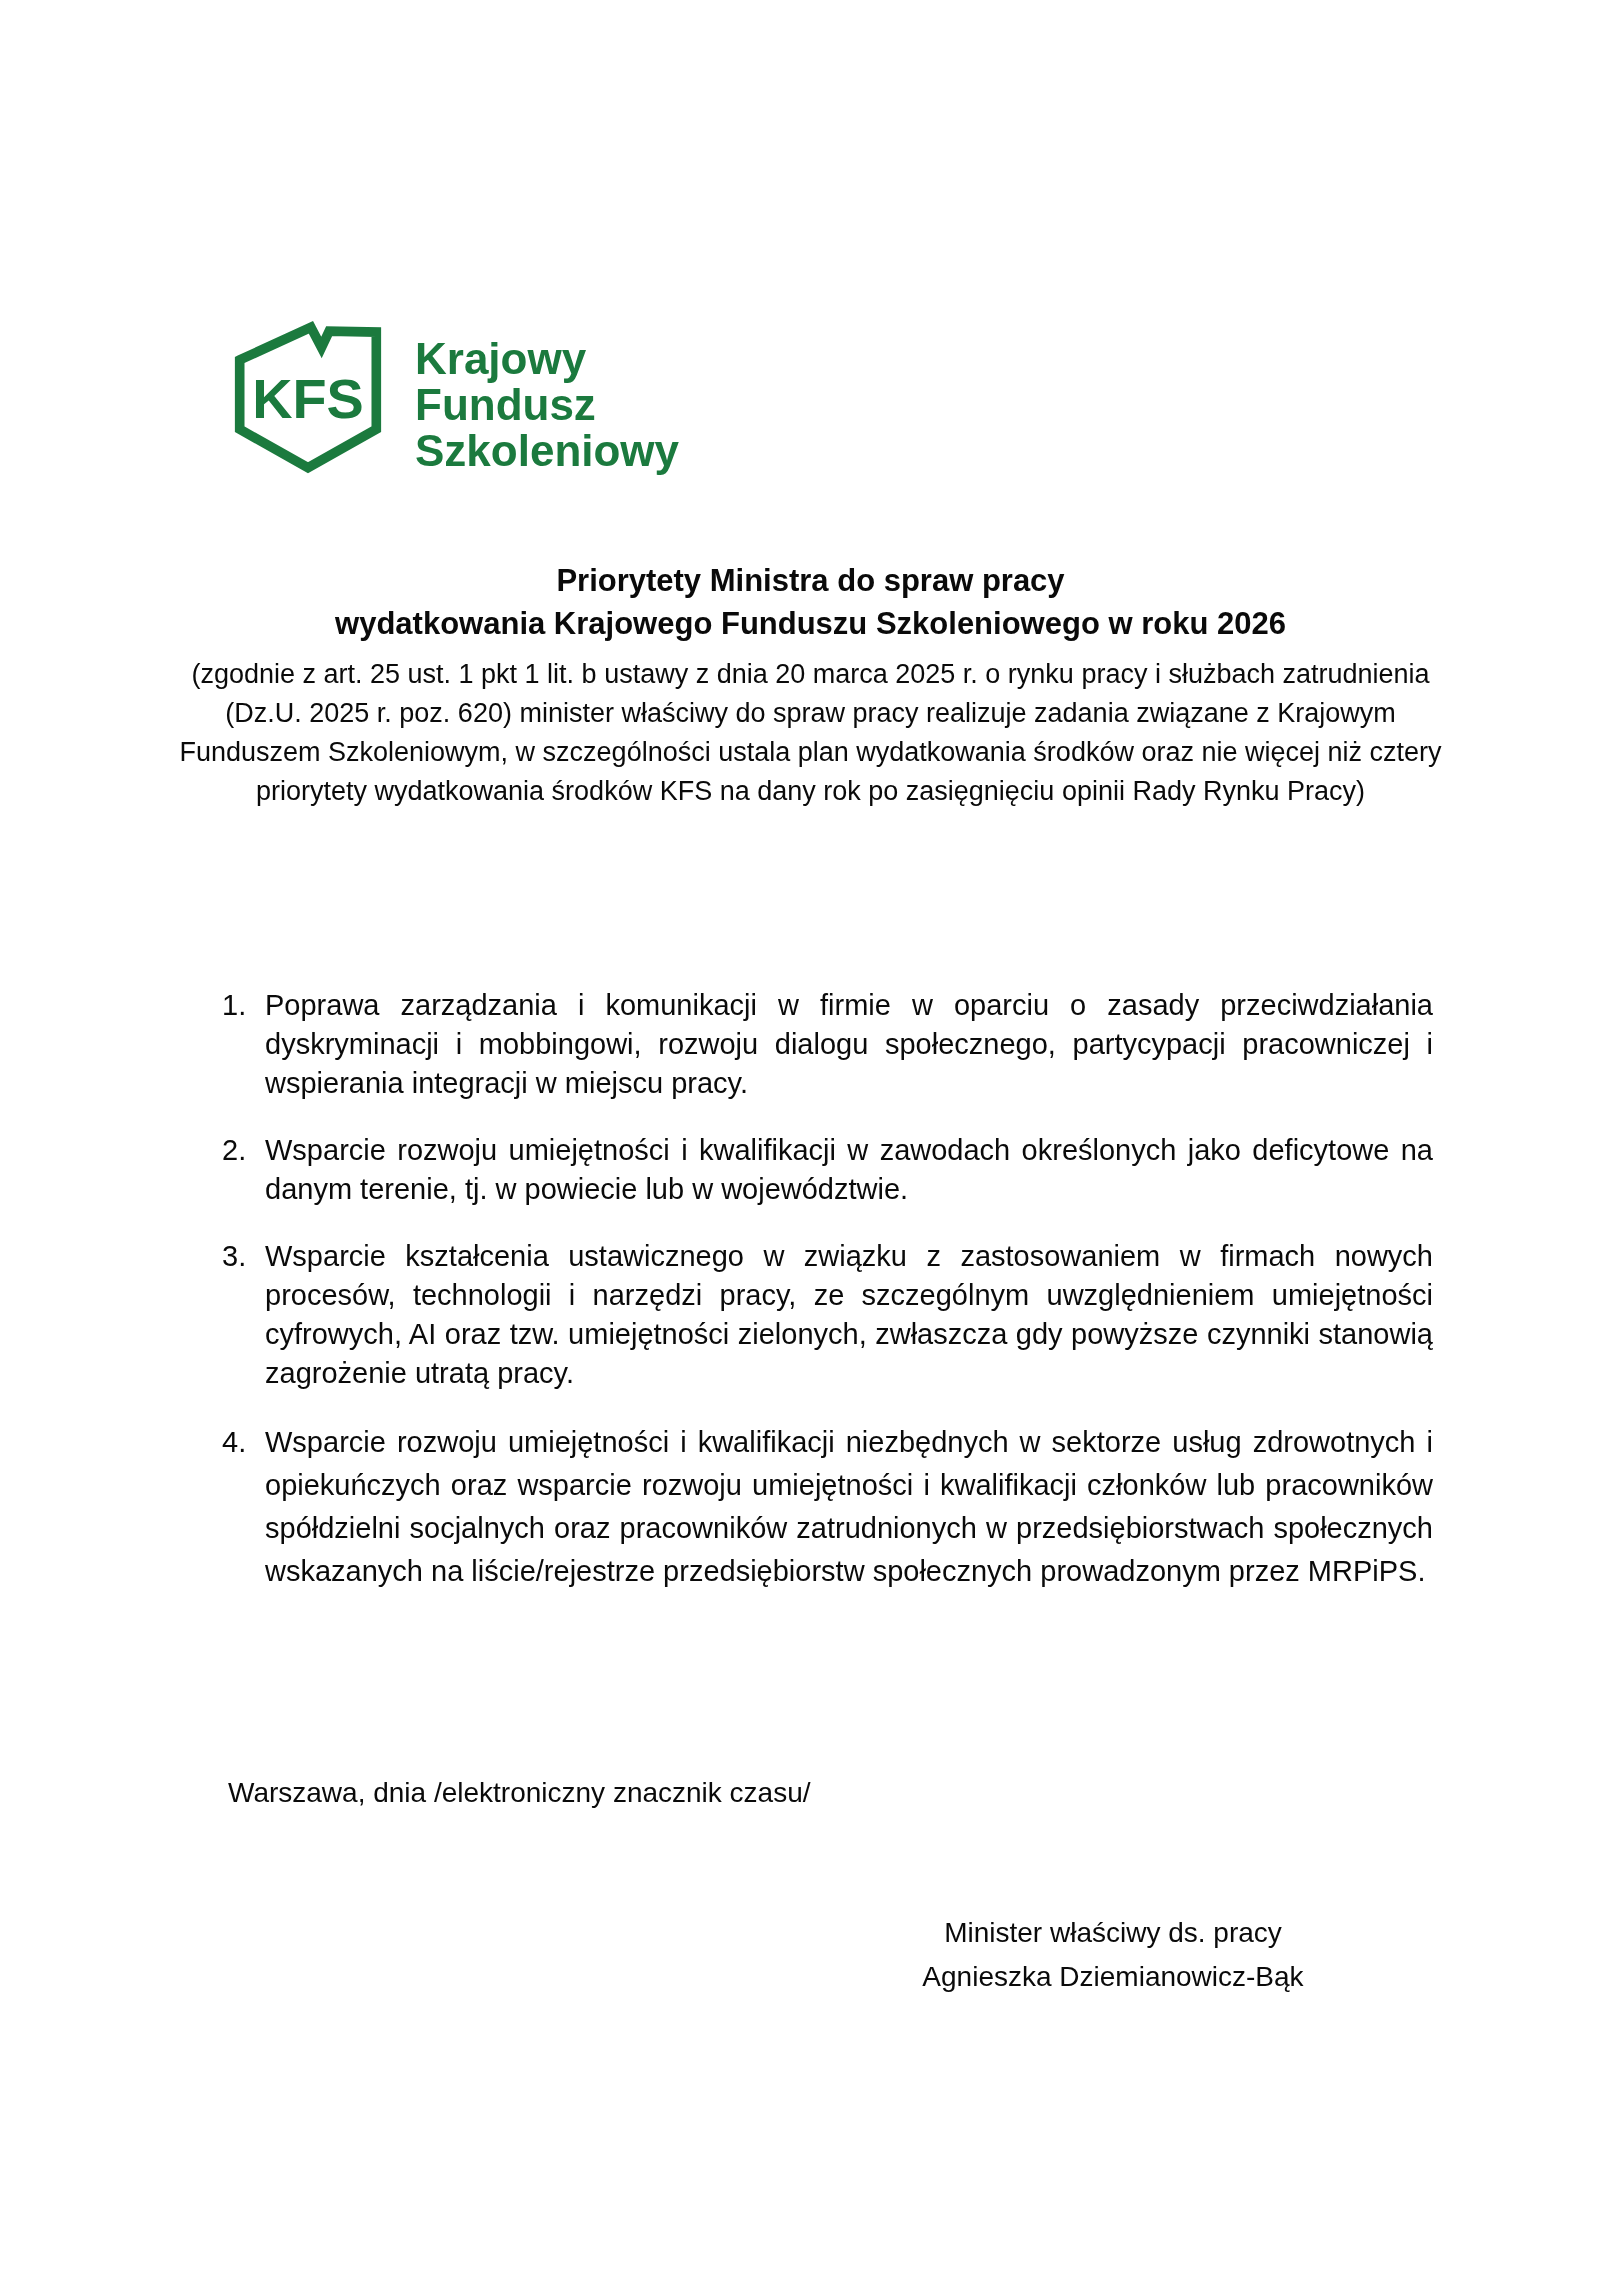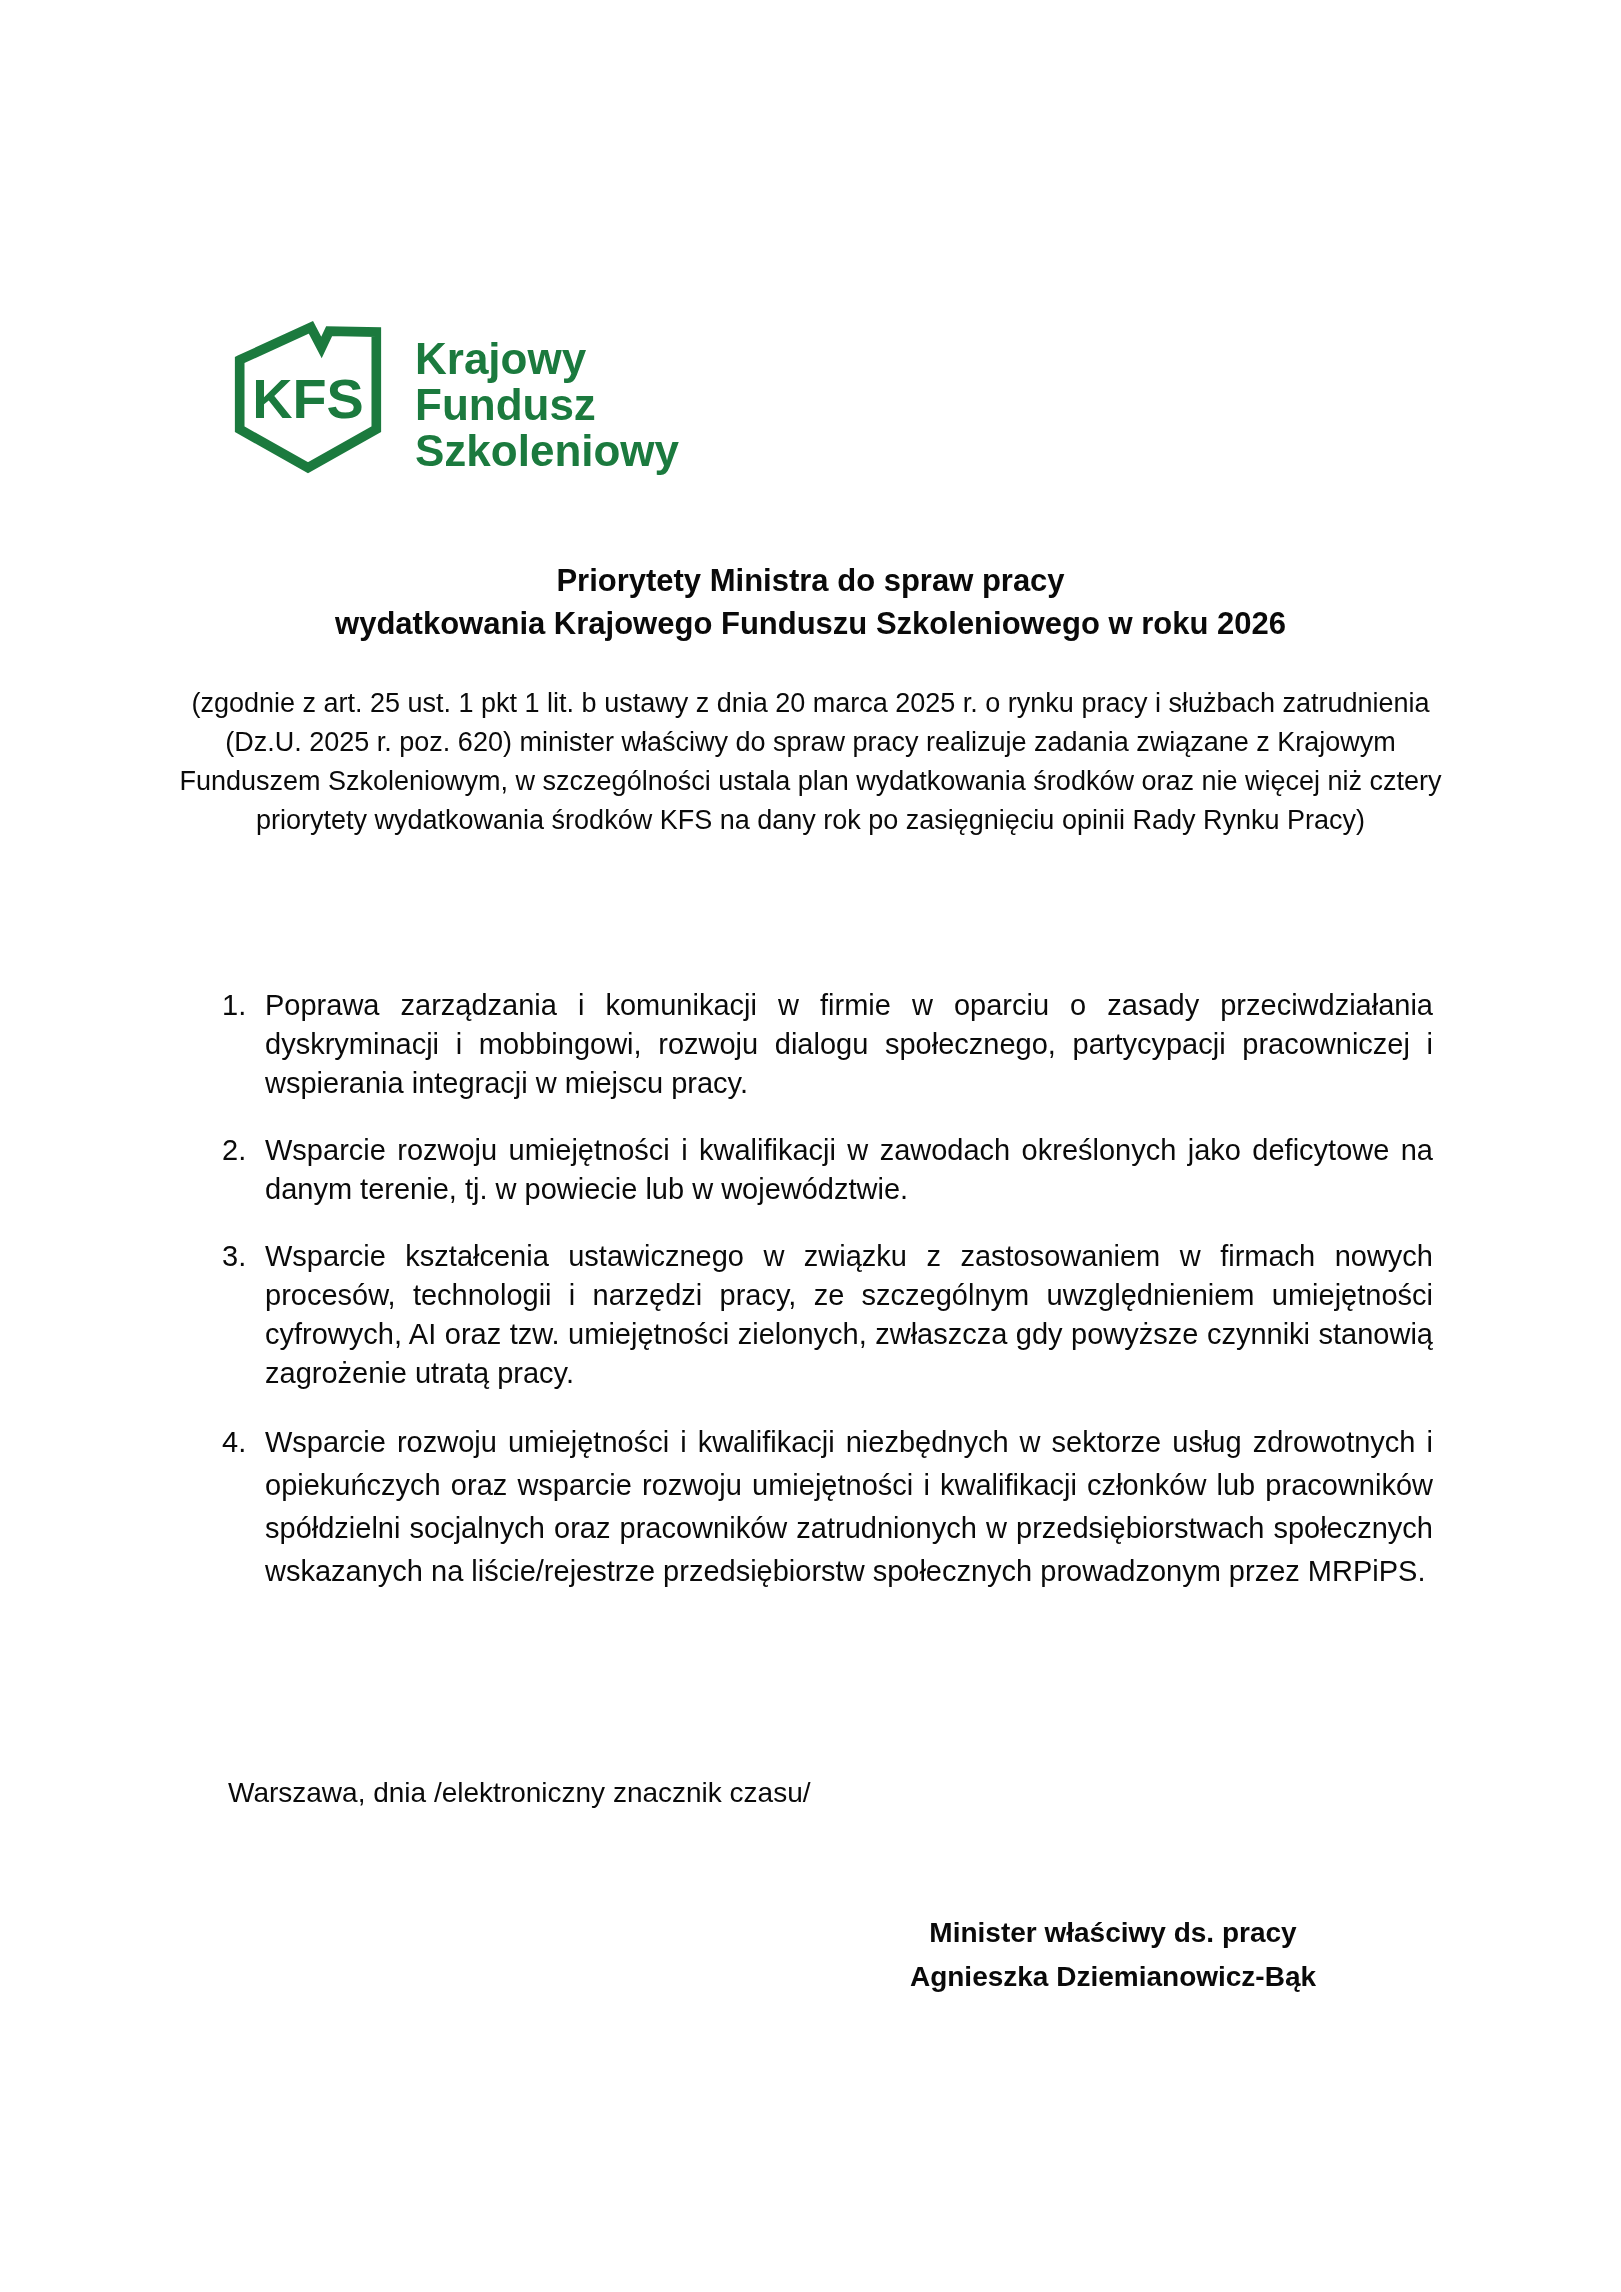--- a/index.html
+++ b/index.html
@@ -25,36 +25,36 @@
     margin-top:16px;
   }
   
   .doc-title{
     position:absolute;left:0;top:559px;width:100%;
     text-align:center;
     font-size:31px;font-weight:bold;line-height:43px;
   }
   
   .intro{
-    position:absolute;left:0;top:684px;width:100%;
+    position:absolute;left:0;top:655px;width:100%;
     text-align:center;
     font-size:27px;line-height:39px;
     white-space:nowrap;
   }
   
   .priorities{position:absolute;left:222px;top:986px;width:1211px;}
   .p-item{display:flex;margin-bottom:28px;font-size:29px;line-height:39px;}
   .p-item.wide{line-height:43px;}
   .p-num{flex:none;width:43px;}
   .p-text{flex:1;text-align:justify;}
   
   .place-date{position:absolute;left:228px;top:1757px;font-size:28px;line-height:35px;margin-top:18px;}
   .signature{
     position:absolute;left:809px;top:1911px;width:608px;
-    text-align:center;font-size:28px;line-height:44px;font-weight:bold;
+    text-align:center;font-size:28px;line-height:44px;
   }
 </style>
 </head>
 <body>
 
 <div class="page">
 
   <div class="logo">
     <svg width="152" height="155" viewBox="0 0 158 158">
       <path d="M 8 40 L 82 6 L 93 27 L 101 10 L 150 11 L 150 112 L 79 152 L 8 112 Z" fill="none" stroke="#1b7a3e" stroke-width="10" stroke-linejoin="miter"></path>

